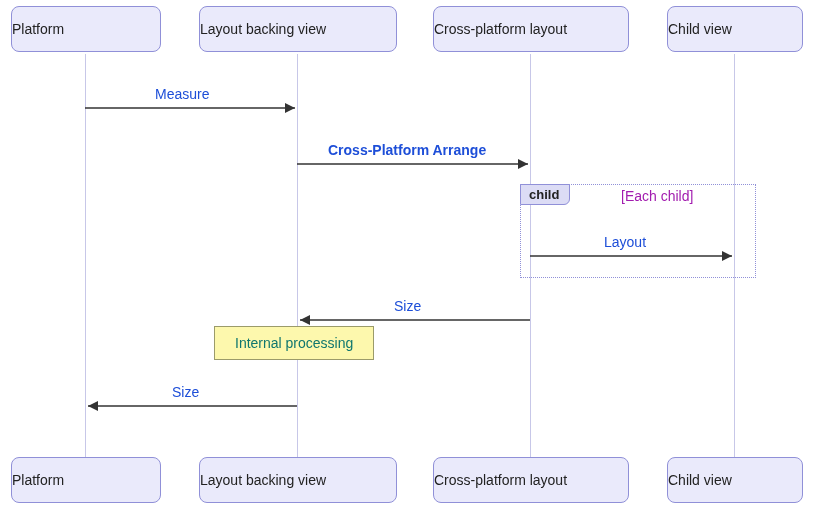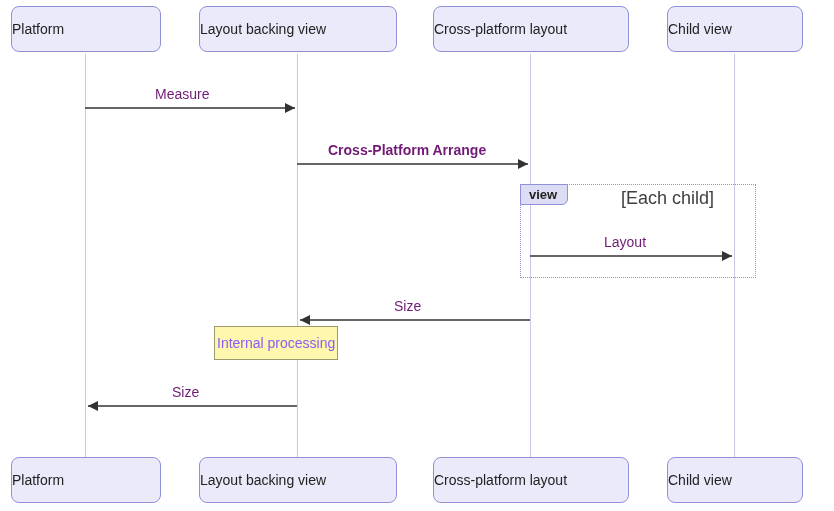--- a/index.html
+++ b/index.html
@@ -24,50 +24,50 @@
   .lifeline {
     position: absolute;
     width: 0;
     border-left: 1px solid #c7c7e8;
     top: 54px;
     bottom: 54px;
   }
   .msg-label {
     position: absolute;
     font-size: 14px;
-    color: #701a75;
+    color: #1d4ed8;
     text-align: center;
   }
   .note-box {
     position: absolute;
     background: #fdf8ad;
     border: 1px solid #9b9b6a;
-    padding: 8px 2px;
+    padding: 8px 20px;
     font-size: 14px;
-    color: #8b5cf6;
+    color: #0f766e;
   }
   .loop-box {
     position: absolute;
     border: 1px dotted #9090d8;
     background: transparent;
   }
   .loop-tag {
     position: absolute;
     background: #dcdcf5;
     border: 1px solid #9090d8;
     border-radius: 0 0 6px 0;
     padding: 2px 10px 2px 8px;
     font-size: 13px;
     font-weight: bold;
     color: #222;
   }
   .loop-title {
     position: absolute;
-    font-size: 18px;
-    color: #404040;
+    font-size: 14px;
+    color: #a21caf;
   }
 </style>
 </head>
 <body>
 
 <div class="lifeline" style="left:85px;"></div>
 <div class="lifeline" style="left:297px;"></div>
 <div class="lifeline" style="left:530px;"></div>
 <div class="lifeline" style="left:734px;"></div>
 
@@ -75,21 +75,21 @@
 <div class="participant-box" style="left:199px; top:6px; width:196px;">Layout backing view</div>
 <div class="participant-box" style="left:433px; top:6px; width:194px;">Cross-platform layout</div>
 <div class="participant-box" style="left:667px; top:6px; width:134px;">Child view</div>
 
 <div class="participant-box" style="left:11px; top:457px; width:148px;">Platform</div>
 <div class="participant-box" style="left:199px; top:457px; width:196px;">Layout backing view</div>
 <div class="participant-box" style="left:433px; top:457px; width:194px;">Cross-platform layout</div>
 <div class="participant-box" style="left:667px; top:457px; width:134px;">Child view</div>
 
 <div class="loop-box" style="left:520px; top:184px; width:234px; height:92px;"></div>
-<div class="loop-tag" style="left:520px; top:184px;">view</div>
+<div class="loop-tag" style="left:520px; top:184px;">child</div>
 <div class="loop-title" style="left:621px; top:188px;">[Each child]</div>
 
 <div class="note-box" style="left:214px; top:326px;">Internal processing</div>
 
 <svg width="834" height="511" style="position:absolute; left:0; top:0; pointer-events:none;">
   <defs>
     <marker id="arrowhead" markerWidth="10" markerHeight="10" refX="8" refY="4" orient="auto">
       <path d="M0,0 L8,4 L0,8 Z" fill="#333"></path>
     </marker>
   </defs>

